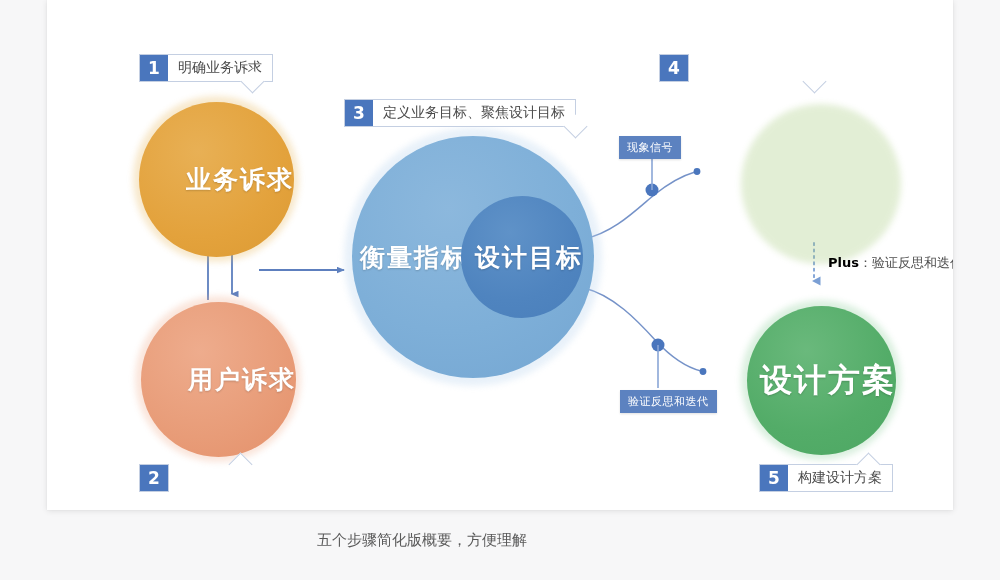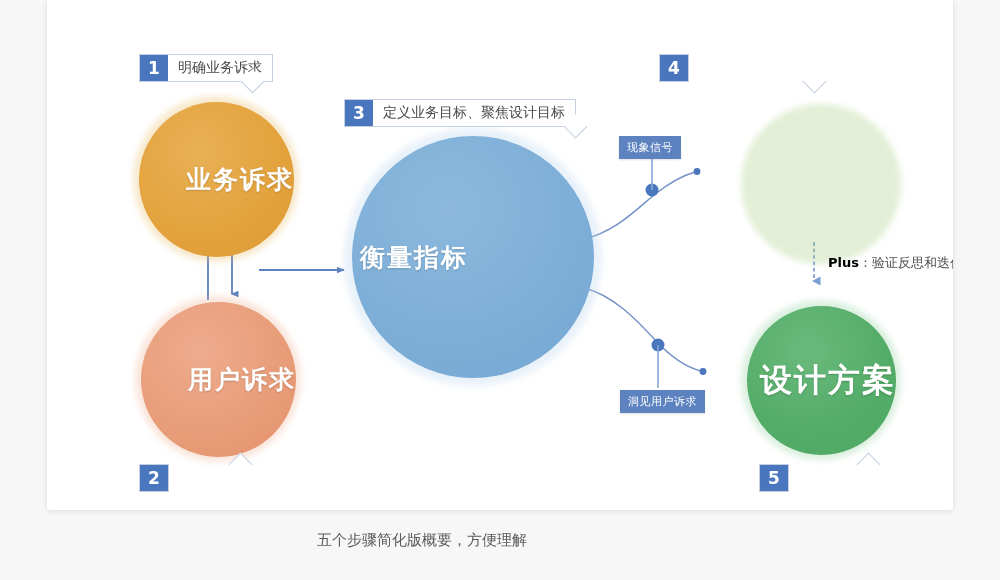--- a/index.html
+++ b/index.html
@@ -251,20 +251,23 @@
 
     <div class="halo" id="user-halo"></div>
     <div class="bubble" id="user-circle">
       <span>用户诉求</span>
     </div>
 
     <div class="halo" id="goal-halo"></div>
     <div class="bubble" id="goal-outer">
       <span class="bubble-label">衡量指标</span>
     </div>
+    <div class="bubble" id="goal-inner">
+      <span>设计目标</span>
+    </div>
 
     <div class="halo" id="metric-halo"></div>
 
     <div class="halo" id="plan-halo"></div>
     <div class="bubble" id="plan-circle">
       <span>设计方案</span>
     </div>
 
     <div class="callout" id="callout-1">
       <div class="num">1</div>
@@ -283,25 +286,26 @@
       <div class="ptr"></div>
     </div>
 
     <div class="callout" id="callout-4">
       <div class="num">4</div>
       <div class="ptr"></div>
     </div>
 
     <div class="callout" id="callout-5">
       <div class="num">5</div>
+      <div class="txt">构建设计方案</div>
       <div class="ptr up"></div>
     </div>
 
     <div class="pill" id="pill-signal">现象信号</div>
-    <div class="pill" id="pill-factor">洞见用户诉求</div>
+    <div class="pill" id="pill-factor">验证反思和迭代</div>
 
     <div id="plus-note">
       <span class="plus-word">Plus</span><span>：验证反思和迭代</span>
     </div>
 
   </div>
 </div>
 
 <div id="caption">五个步骤简化版概要，方便理解</div>
 

